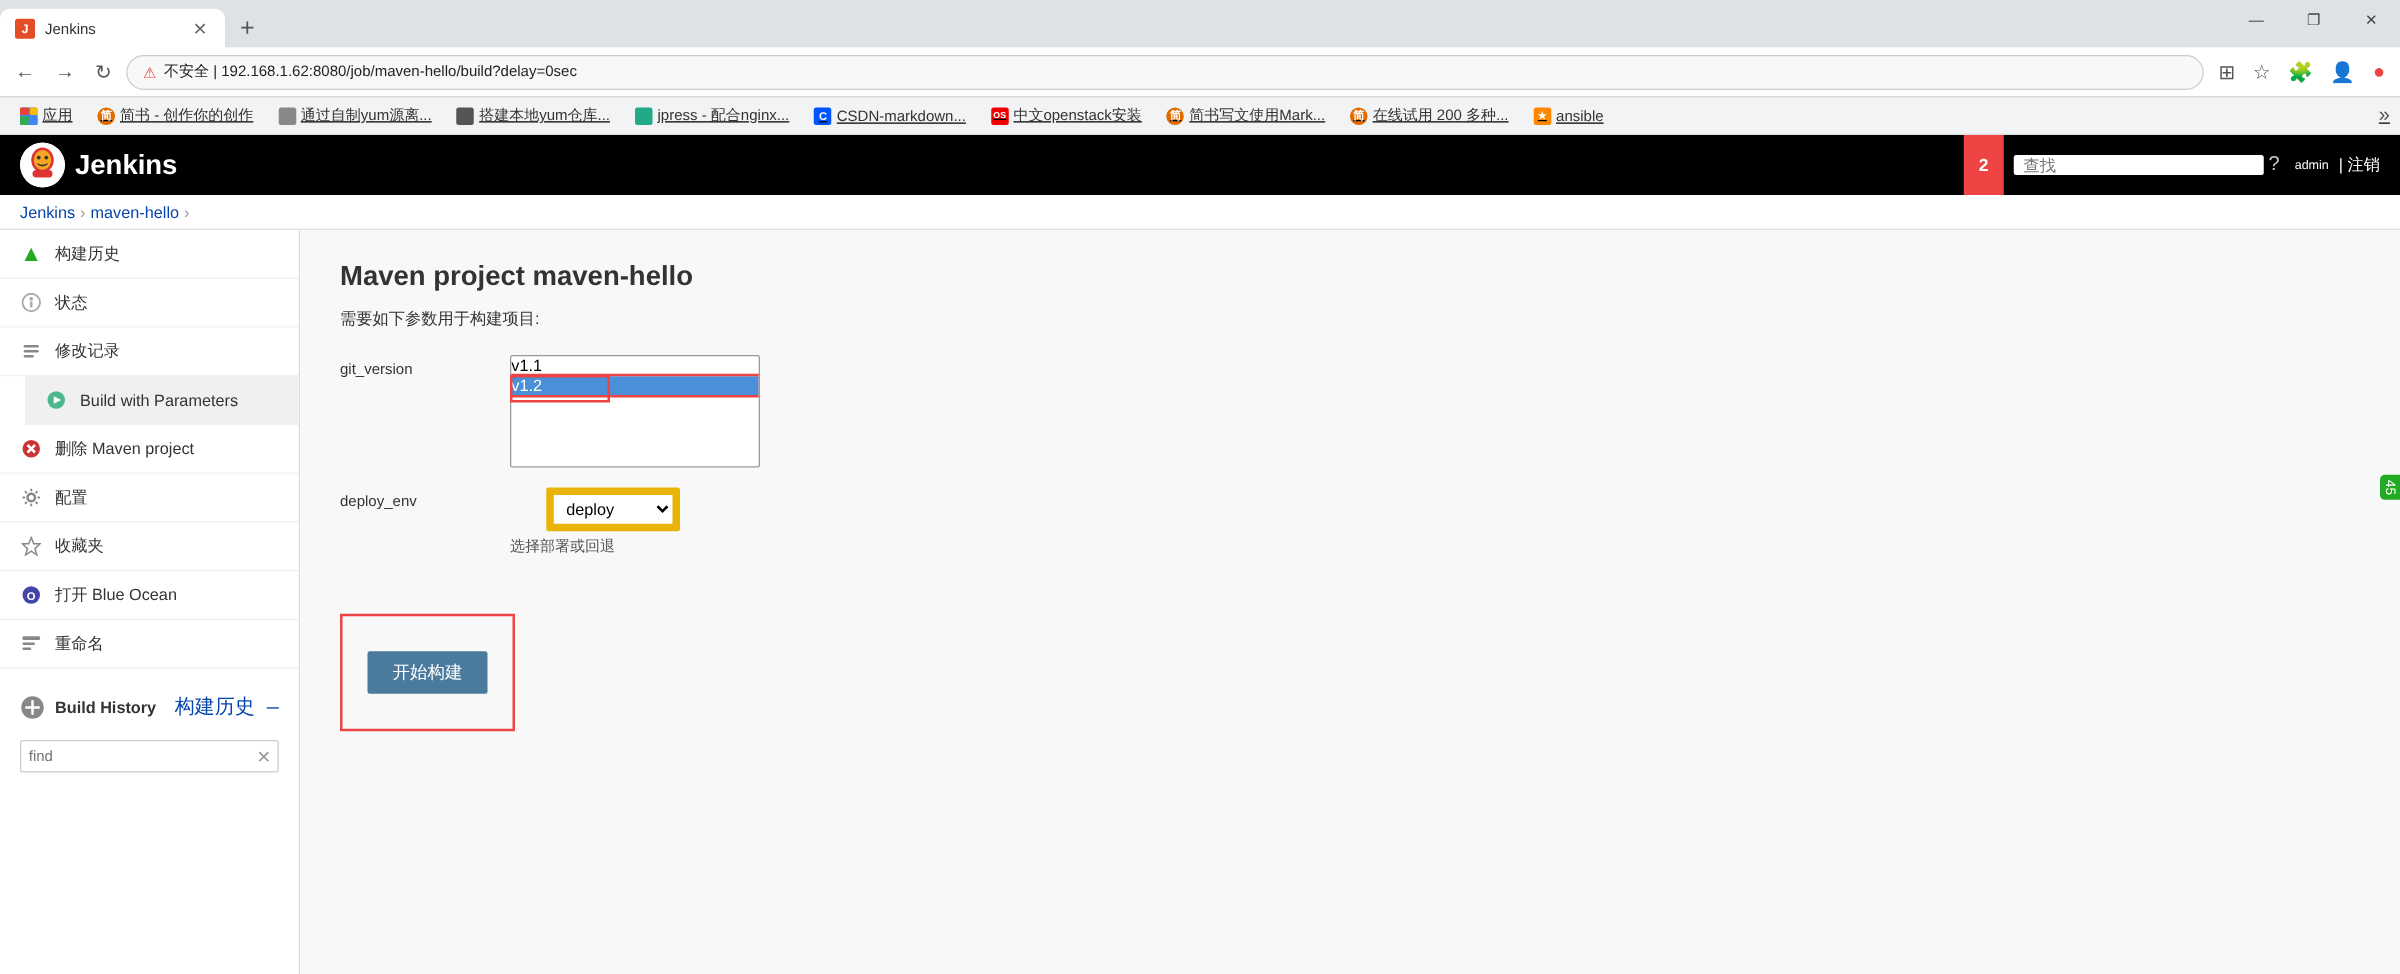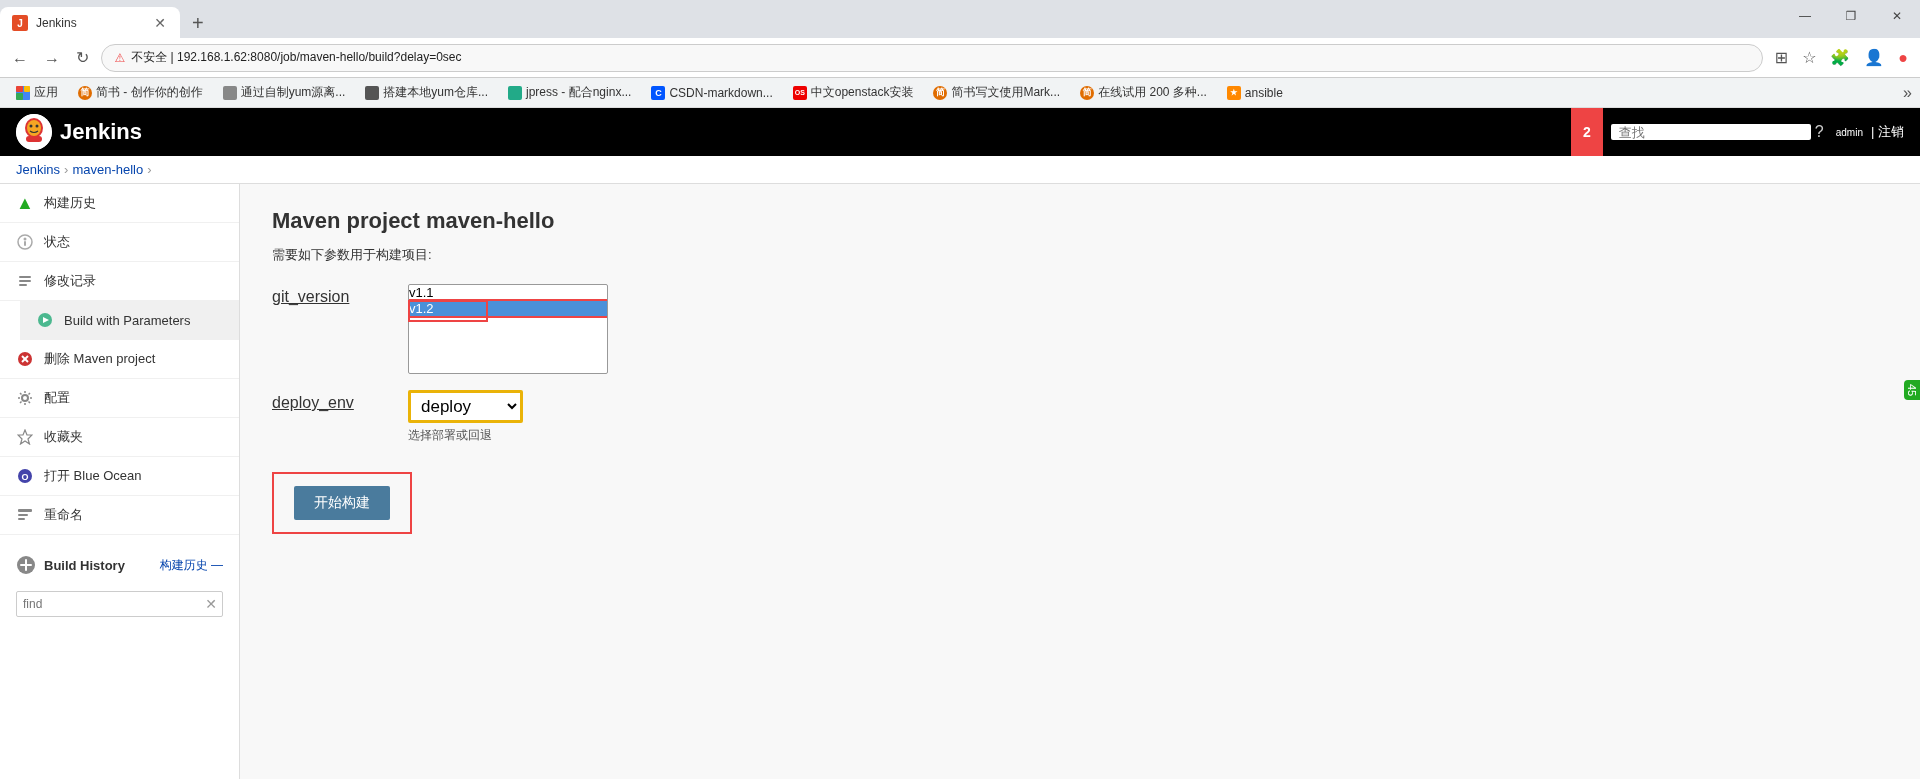--- a/index.html
+++ b/index.html
@@ -87,20 +87,21 @@
     
     .bookmarks-bar {
       display: flex;
       align-items: center;
       background: #f1f3f4;
       height: 30px;
       padding: 0 8px;
       gap: 4px;
       border-bottom: 1px solid #ddd;
       overflow: hidden;
+      text-decoration: underline;
     }
     .bookmark-item {
       display: flex;
       align-items: center;
       gap: 4px;
       padding: 3px 8px;
       border-radius: 4px;
       cursor: pointer;
       font-size: 12px;
       color: #333;
@@ -248,22 +249,23 @@
       display: flex;
       align-items: center;
       justify-content: space-between;
       padding: 8px 16px;
       font-weight: bold;
       font-size: 13px;
       color: #333;
     }
     .build-history-link {
       color: #0645ad;
-      font-size: 12px;
+      font-size: 16px;
       font-weight: normal;
+      font-family: Liberation Mono, monospace;
     }
     .build-history-icon {
       width: 20px;
       height: 20px;
       flex-shrink: 0;
     }
     .find-input-wrapper {
       padding: 8px 16px;
       position: relative;
     }
@@ -304,50 +306,50 @@
     }
 
     .param-row {
       display: flex;
       align-items: flex-start;
       margin-bottom: 16px;
       gap: 16px;
     }
     .param-label {
       width: 120px;
-      font-size: 16px;
+      font-size: 12px;
       color: #333;
       padding-top: 4px;
       flex-shrink: 0;
-      text-decoration: underline;
     }
     .param-control { flex: 1; }
 
     .param-hint {
       font-size: 12px;
       color: #555;
       margin-top: 4px;
     }
 
     
     .deploy-select {
       padding: 3px 24px 3px 6px;
-      border: 3px solid #eab308;
+      border: 6px solid #eab308;
       border-radius: 2px;
-      font-size: 17px;
+      font-size: 13px;
       background: #fff;
       appearance: auto;
+      margin-left: 29px;
     }
 
     
     .build-button-area {
       border: 2px solid #e44;
       display: inline-block;
-      padding: 12px 20px;
-      margin-top: 12px;
+      padding: 28px 20px;
+      margin-top: 29px;
     }
     .build-button {
       background: #4a7b9d;
       color: white;
       border: none;
       padding: 8px 20px;
       font-size: 14px;
       cursor: pointer;
       border-radius: 2px;
     }

